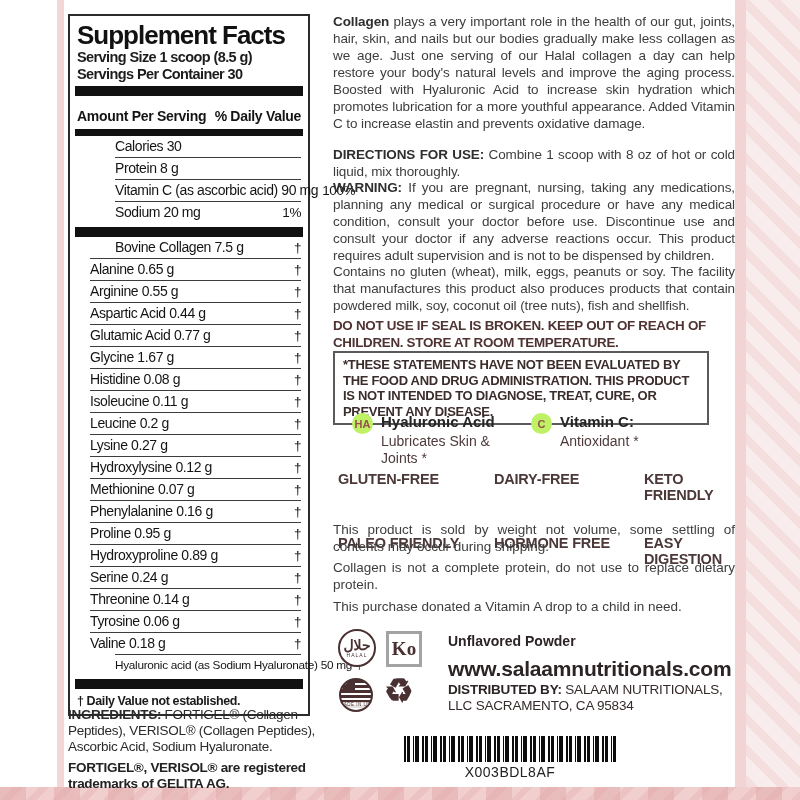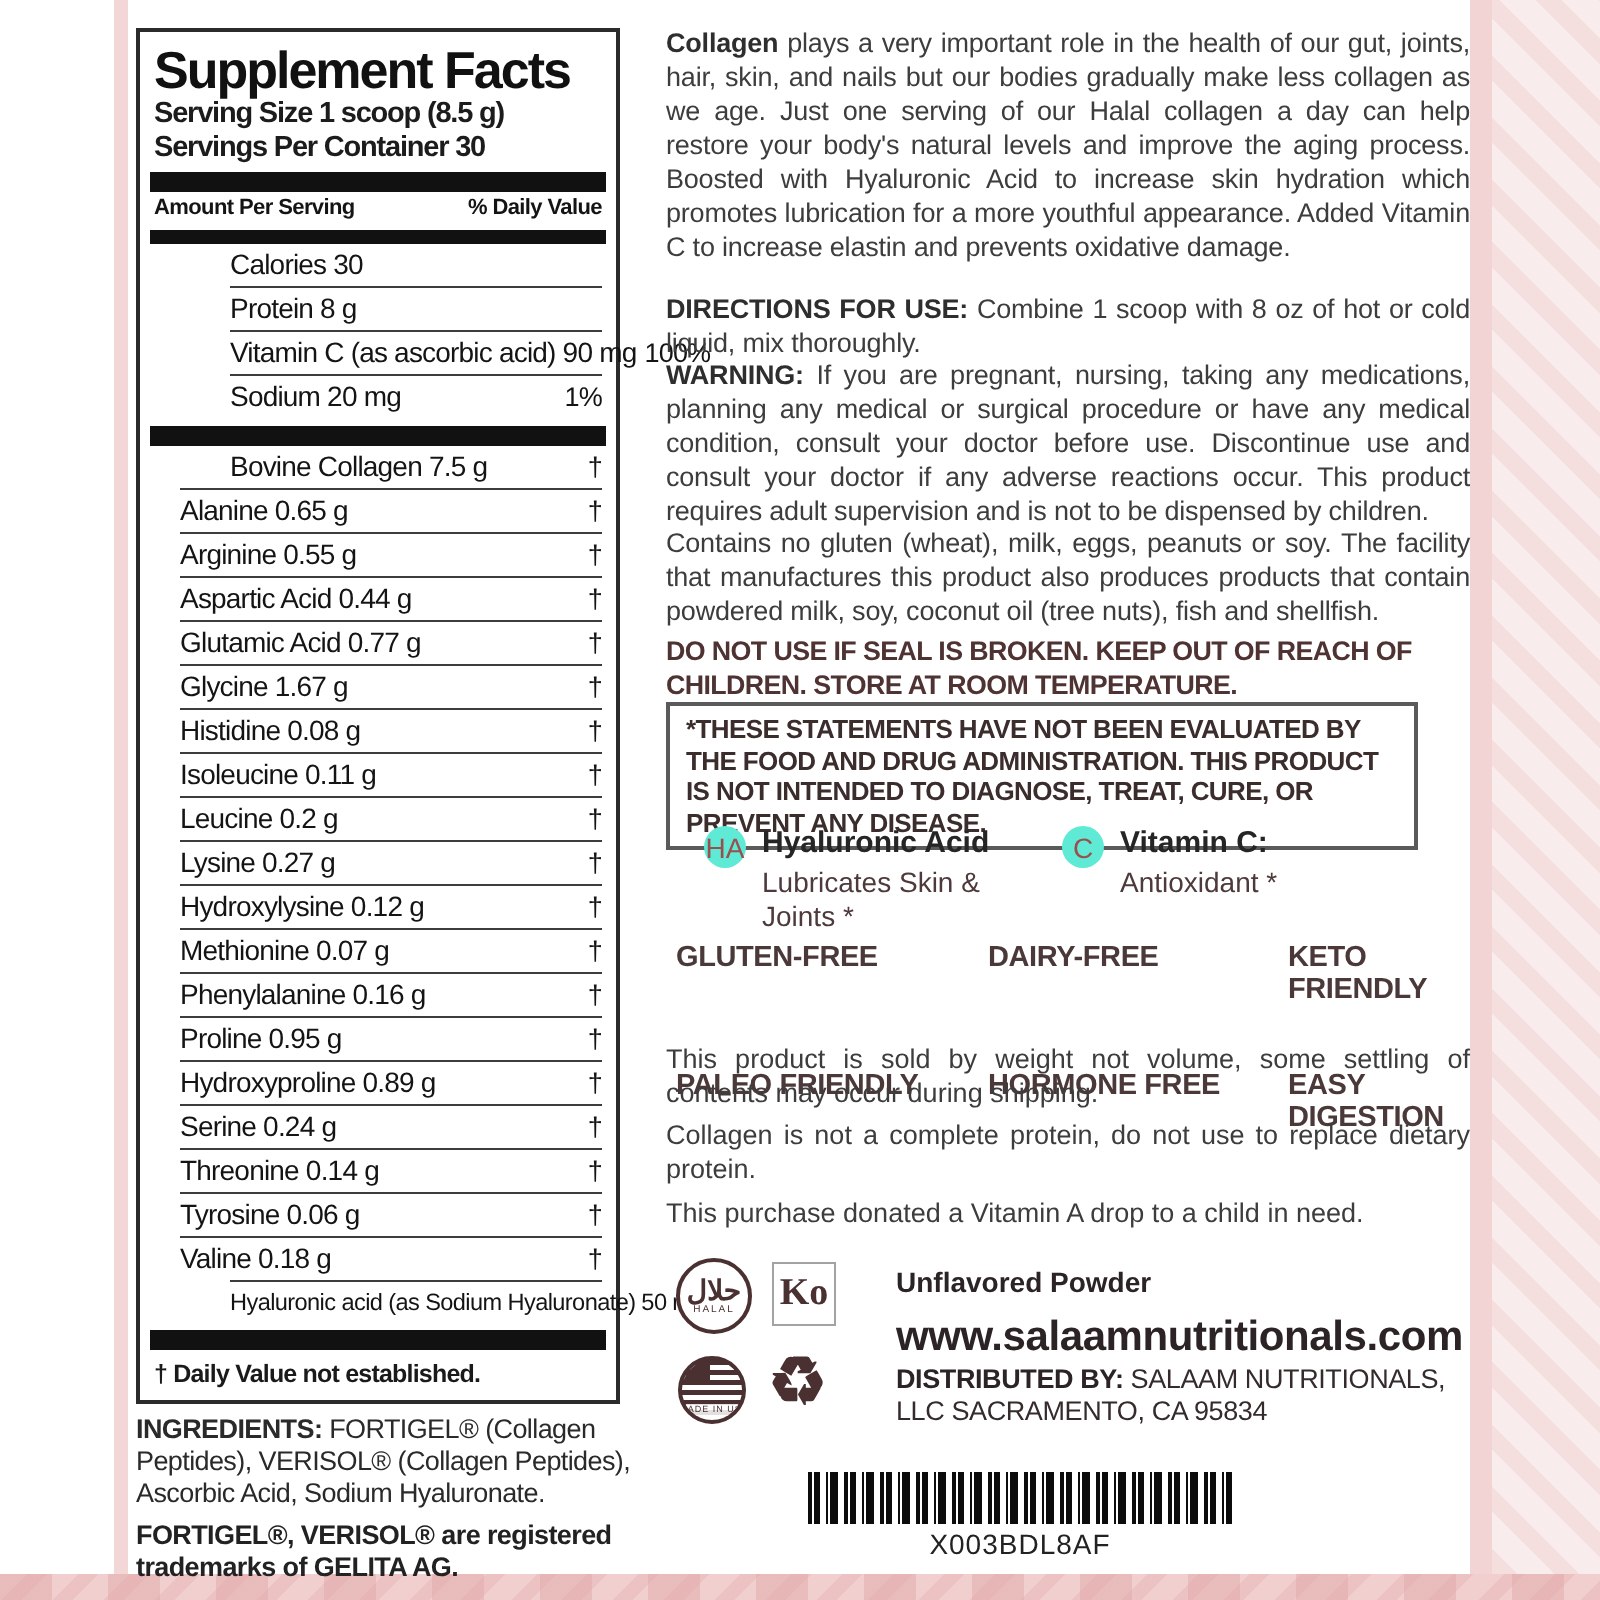--- a/index.html
+++ b/index.html
@@ -28,22 +28,22 @@
   
   .sf-panel{
     position:absolute;left:68px;top:14px;width:242px;box-sizing:border-box;
     border:2px solid #2b2b2b;background:#fff;padding:5px 7px 6px 7px;
     color:#141414;letter-spacing:-0.4px;
   }
   .sf-title{font-size:26px;font-weight:bold;letter-spacing:-1px;line-height:28px;color:#111;}
   .sf-serving{font-size:14.5px;line-height:16.5px;font-weight:bold;letter-spacing:-0.6px;color:#1c1c1c;}
   .sf-bar{background:#111;height:10px;margin:4px -2px 0 -2px;}
   .sf-bar.thin{height:7px;}
-  .sf-header{display:flex;justify-content:space-between;font-size:11px;font-weight:bold;
-    letter-spacing:-0.3px;padding:2px 0 1px 0;}
+  .sf-header{display:flex;justify-content:space-between;font-size:14px;font-weight:bold;
+    letter-spacing:-0.3px;padding:12px 0 1px 0;}
   .sf-row{display:flex;justify-content:space-between;align-items:flex-end;
     border-top:1px solid #3c3c3c;padding:3px 0 2.5px 0;font-size:14px;line-height:15.5px;margin-left:38px;}
   .sf-row.first{border-top:none;}
   .sf-row .dv{font-size:13.5px;padding-left:4px;white-space:nowrap;}
   .sf-row.indent{margin-left:13px;}
   .sf-row .lbl{white-space:nowrap;}
   .sf-row.hya{font-size:11.8px;letter-spacing:-0.3px;line-height:13px;padding:3.5px 0 3px 0;}
   .sf-foot{font-size:12.5px;font-weight:bold;letter-spacing:-0.4px;padding-top:5px;color:#1a1a1a;}
 
   
@@ -54,41 +54,41 @@
   
   .rc{position:absolute;left:333px;width:402px;font-size:13.5px;line-height:17px;
     text-align:justify;color:#3d3d3d;letter-spacing:-0.1px;}
   .rc b{color:#2e2e2e;}
   .seal{font-weight:bold;color:#4f3333;text-align:left;font-size:13.4px;letter-spacing:-0.3px;}
   .fda-box{box-sizing:border-box;border:2px solid #5a5a5a;padding:4px 8px;width:376px;
     font-weight:bold;color:#3c2d2d;font-size:13px;line-height:15.5px;text-align:left;letter-spacing:-0.3px;}
 
   
   .callout{position:absolute;display:flex;gap:8px;align-items:flex-start;}
-  .callout .circle{width:21px;height:21px;border-radius:50%;background:#5eead4;color:#9a4f4f;
-    font-weight:normal;font-size:14px;display:flex;align-items:center;justify-content:center;flex:0 0 auto;}
+  .callout .circle{width:21px;height:21px;border-radius:50%;background:#bef264;color:#9a4f4f;
+    font-weight:bold;font-size:11px;display:flex;align-items:center;justify-content:center;flex:0 0 auto;}
   .callout .ttl{font-weight:bold;font-size:15px;color:#252525;line-height:18px;}
   .callout .sub{font-size:14px;color:#4e3a3a;line-height:17px;margin-top:2px;}
 
   
   .badges{position:absolute;left:338px;top:471px;width:360px;display:grid;
     grid-template-columns:124px 118px auto;row-gap:9px;column-gap:0;
     font-size:14.5px;font-weight:bold;color:#4b3939;letter-spacing:-0.2px;gap:32px;}
 
   
   .note{position:absolute;left:333px;width:402px;font-size:13.5px;line-height:17px;
     text-align:justify;color:#3d3d3d;}
 
   
   .footer{position:absolute;left:333px;top:626px;width:402px;height:115px;color:#4a3030;}
   .halal{position:absolute;left:5px;top:3px;width:34px;height:34px;border:2px solid #4a3030;border-radius:50%;
     display:flex;flex-direction:column;align-items:center;justify-content:center;background:#fff;}
   .halal .ar{font-size:14px;font-weight:bold;line-height:14px;}
   .halal .cap{font-size:5px;letter-spacing:1px;line-height:6px;}
-  .ko{position:absolute;left:53px;top:5px;width:30px;height:30px;border:1px solid #a3a3a3;
+  .ko{position:absolute;left:53px;top:5px;width:30px;height:30px;border:3px solid #a3a3a3;
     display:flex;align-items:center;justify-content:center;background:#fff;
     font-family:"Liberation Serif", serif;font-weight:bold;font-size:19px;color:#4a3030;}
   .usa{position:absolute;left:6px;top:52px;width:30px;height:30px;border:2px solid #4a3030;border-radius:50%;
     overflow:hidden;background:repeating-linear-gradient(#4a3030 0 2.5px,#ffffff 2.5px 5px);}
   .usa .field{position:absolute;left:0;top:0;width:14px;height:12px;background:#4a3030;}
   .usa .cap{position:absolute;left:-2px;top:22px;width:36px;text-align:center;font-size:4.5px;
     letter-spacing:.5px;color:#4a3030;background:rgba(255,255,255,.85);line-height:6px;}
   .recycle{position:absolute;left:51px;top:47px;font-size:33px;line-height:36px;color:#4a3030;font-weight:bold;}
   .f-text{position:absolute;left:115px;color:#2c2424;}
   .f-form{top:7px;font-weight:bold;font-size:14px;}

